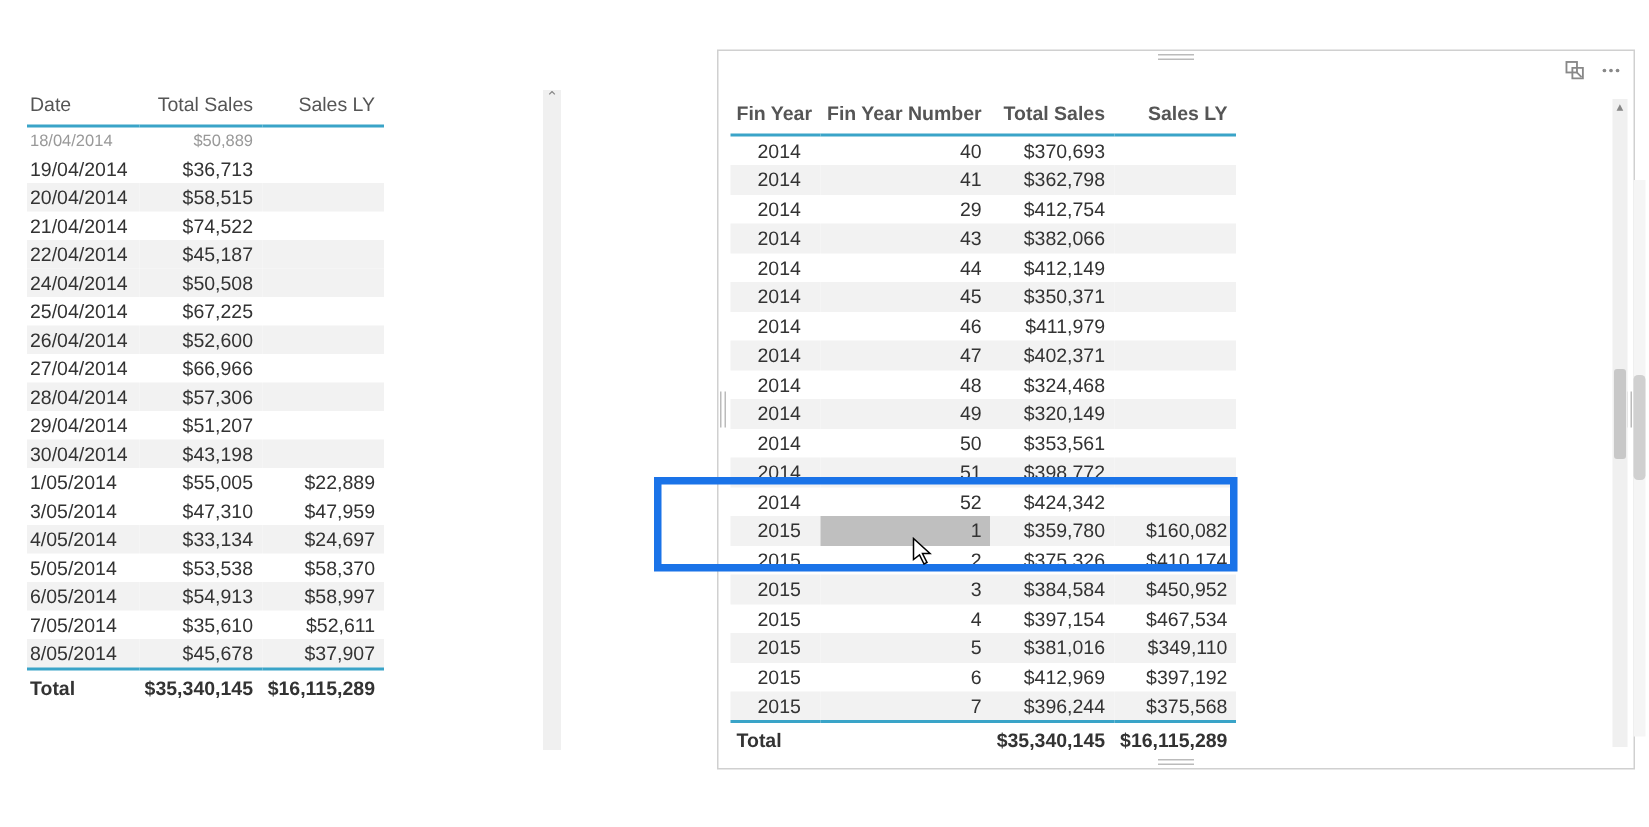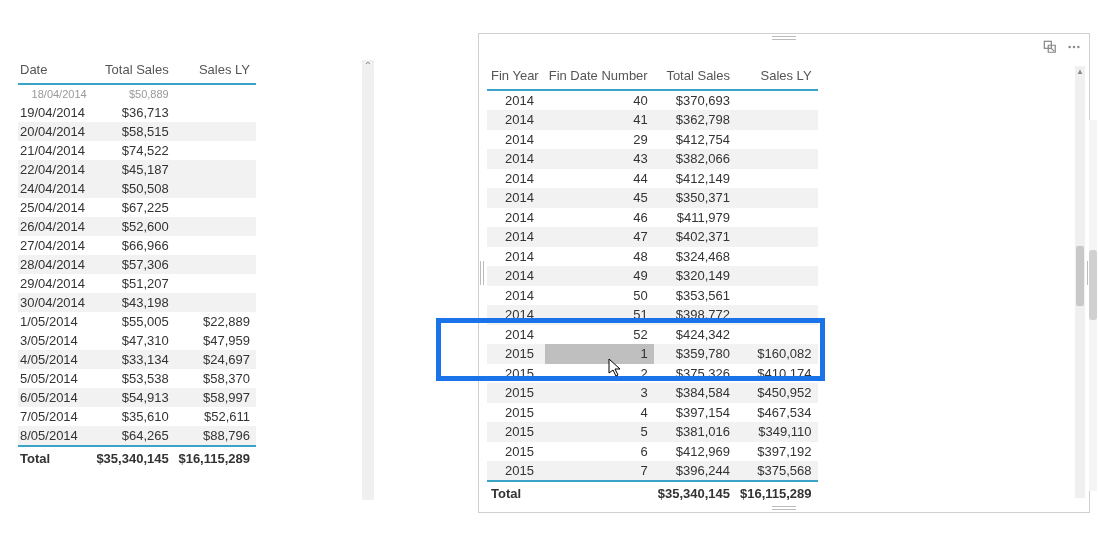--- a/index.html
+++ b/index.html
@@ -40,21 +40,20 @@
   }
   .left-table td {
     padding: 2px 6px 2px 2px;
     white-space: nowrap;
     font-size: 13px;
     height: 19px;
   }
   .left-table tbody tr.alt { background: #f2f2f2; }
   .left-table tbody tr.cut td {
     color: #999;
-    text-align: right;
   }
   .left-table tfoot td {
     border-top: 2px solid #3aa4c8;
     font-weight: 600;
     padding-top: 4px;
   }
 
   
   .left-scroll {
     position: absolute;
@@ -145,21 +144,21 @@
     bottom: 12px;
     overflow: hidden;
   }
   .right-table {
     border-collapse: collapse;
     width: 312px;
     margin-left: 2px;
   }
   .right-table th {
     text-align: left;
-    font-weight: 400;
+    font-weight: 700;
     color: #555;
     padding: 4px 6px 6px 4px;
     border-bottom: 2px solid #3aa4c8;
     font-size: 13px;
     white-space: nowrap;
   }
   .right-table th.num, .right-table td.num {
     text-align: right;
   }
   .right-table td {
@@ -342,22 +341,22 @@
           <td class="num">$54,913</td>
           <td class="num">$58,997</td>
         </tr>
         <tr>
           <td>7/05/2014</td>
           <td class="num">$35,610</td>
           <td class="num">$52,611</td>
         </tr>
         <tr class="alt">
           <td>8/05/2014</td>
-          <td class="num">$64,265</td>
-          <td class="num">$88,796</td>
+          <td class="num">$45,678</td>
+          <td class="num">$37,907</td>
         </tr>
       </tbody>
     <tfoot>
       <tr>
         <td>Total</td>
         <td class="num">$35,340,145</td>
         <td class="num">$16,115,289</td>
       </tr>
     </tfoot>
   </table>
@@ -388,21 +387,21 @@
           <circle cx="13" cy="8" r="1.4"></circle>
       </svg>
     </span>
   </div>
 
   <div class="right-body">
     <table class="right-table">
       <thead>
         <tr>
           <th>Fin Year</th>
-          <th class="num">Fin Date Number</th>
+          <th class="num">Fin Year Number</th>
           <th class="num">Total Sales</th>
           <th class="num">Sales LY</th>
         </tr>
       </thead>
       <tbody id="right-body">
           <tr>
             <td style="padding-left:18px">2014</td>
             <td class="num">40</td>
             <td class="num">$370,693</td>
             <td class="num"></td>

